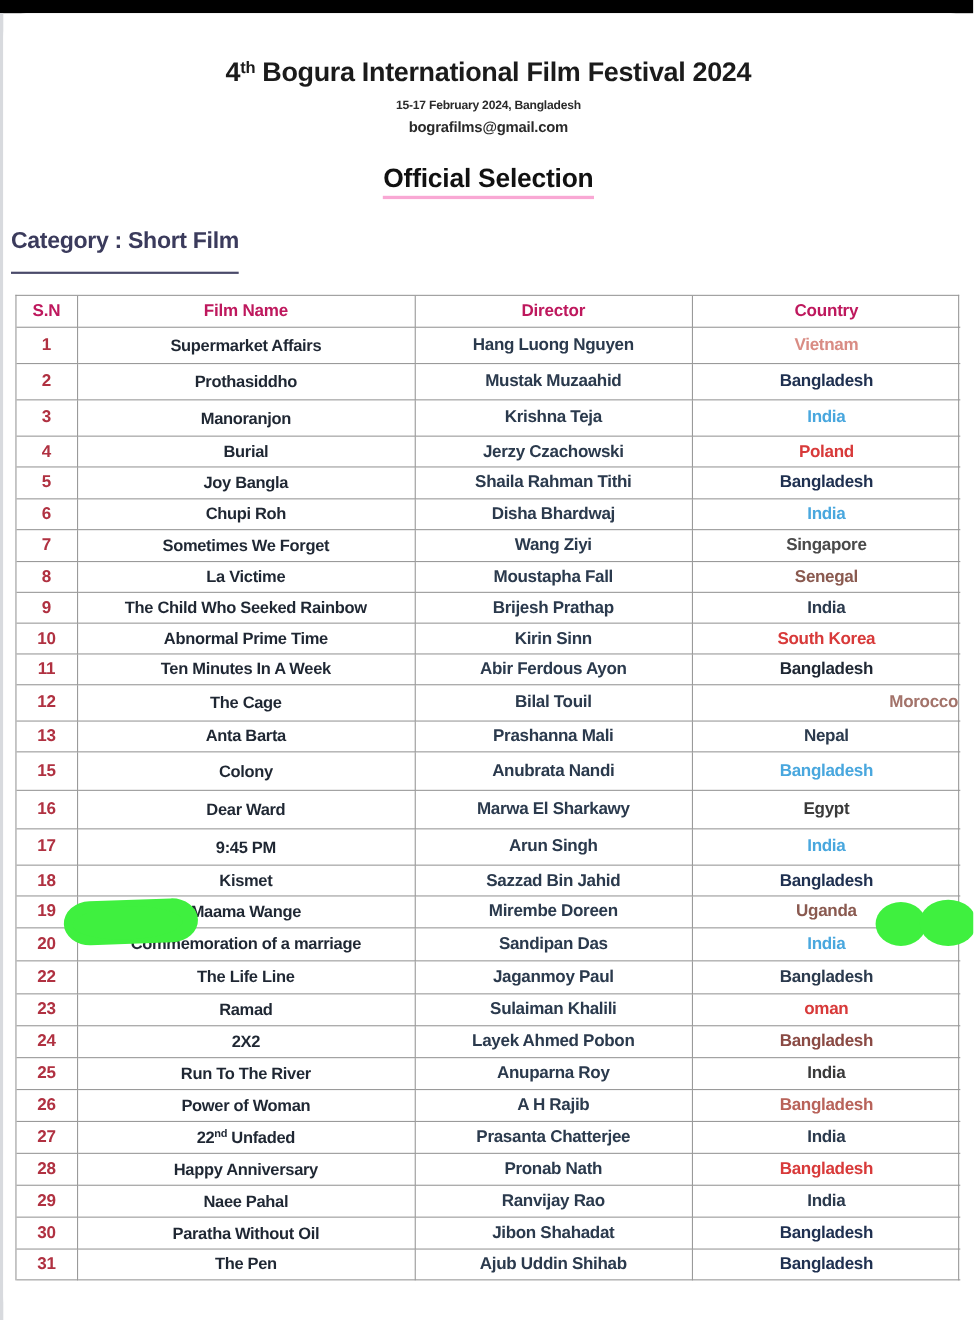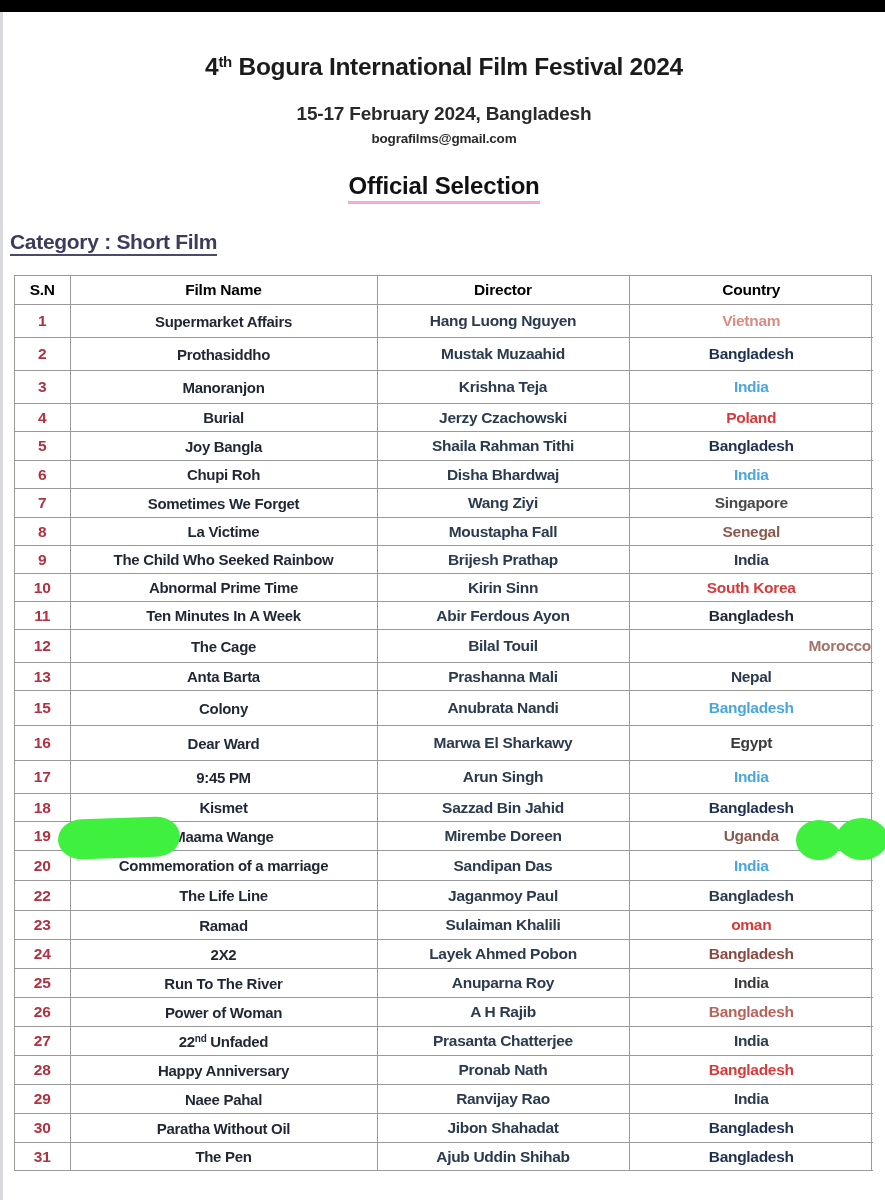--- a/index.html
+++ b/index.html
@@ -43,24 +43,24 @@
     color: #1b1b1b;
     letter-spacing: -0.3px;
     line-height: 1.05;
   }
   .fest-title .ord {
     font-size: 15px;
     vertical-align: 8px;
     font-weight: bold;
   }
   .fest-dates {
-    font-size: 19px;
+    font-size: 11px;
     font-weight: bold;
     color: #2a2a2a;
-    margin-top: 23px;
+    margin-top: 10px;
     letter-spacing: -0.2px;
   }
   .fest-email {
     font-size: 13.5px;
     font-weight: bold;
     color: #2a2a2a;
     margin-top: 6px;
     letter-spacing: -0.2px;
   }
   .official-selection {
@@ -77,21 +77,21 @@
     margin-top: 26px;
     margin-left: 7px;
     text-align: left;
   }
   .category-text {
     font-size: 21px;
     font-weight: bold;
     color: #3b3b5c;
     display: inline-block;
     border-bottom: 2.5px solid #4a4a6a;
-    padding-bottom: 0;
+    padding-bottom: 16px;
     letter-spacing: -0.3px;
   }
 
   
   .table-wrap {
     margin-top: 19px;
     margin-left: 11px;
     width: 858px;
     border: 1.5px solid #9a9a9a;
     border-bottom: none;
@@ -114,21 +114,21 @@
     vertical-align: middle;
     padding: 0 2px;
     white-space: nowrap;
     overflow: hidden;
   }
   table.films th:last-child, table.films td:last-child { border-right: none; }
 
   table.films thead th {
     font-size: 15.5px;
     font-weight: bold;
-    color: #000000;
+    color: #be185d;
     height: 29px;
     letter-spacing: -0.2px;
   }
   td.sn {
     font-size: 15.5px;
     font-weight: bold;
     color: #b03141;
     letter-spacing: -0.2px;
   }
   td.film {

